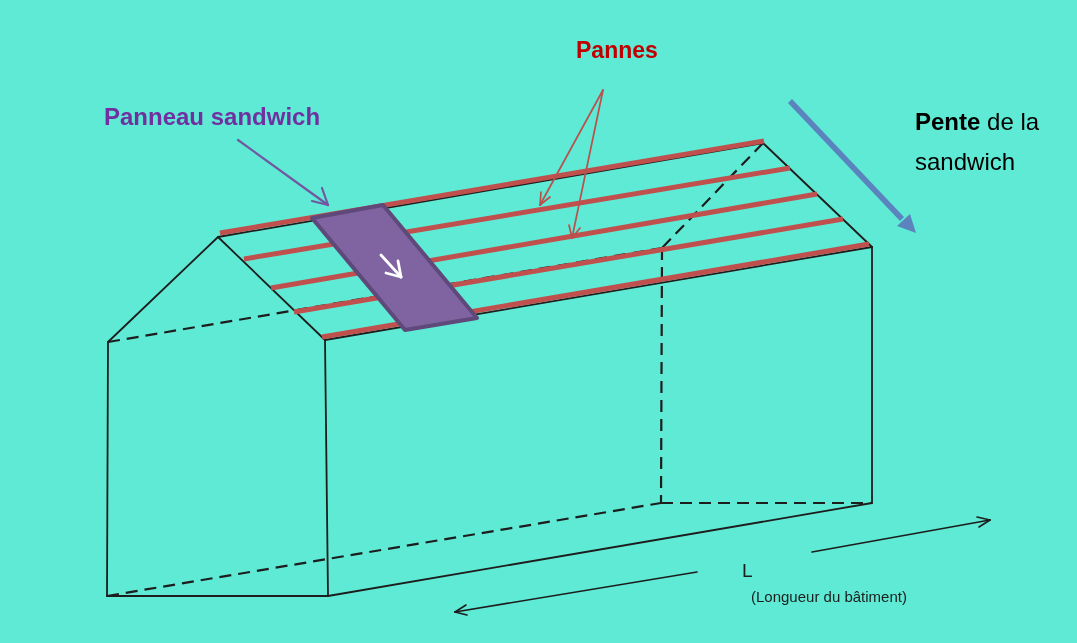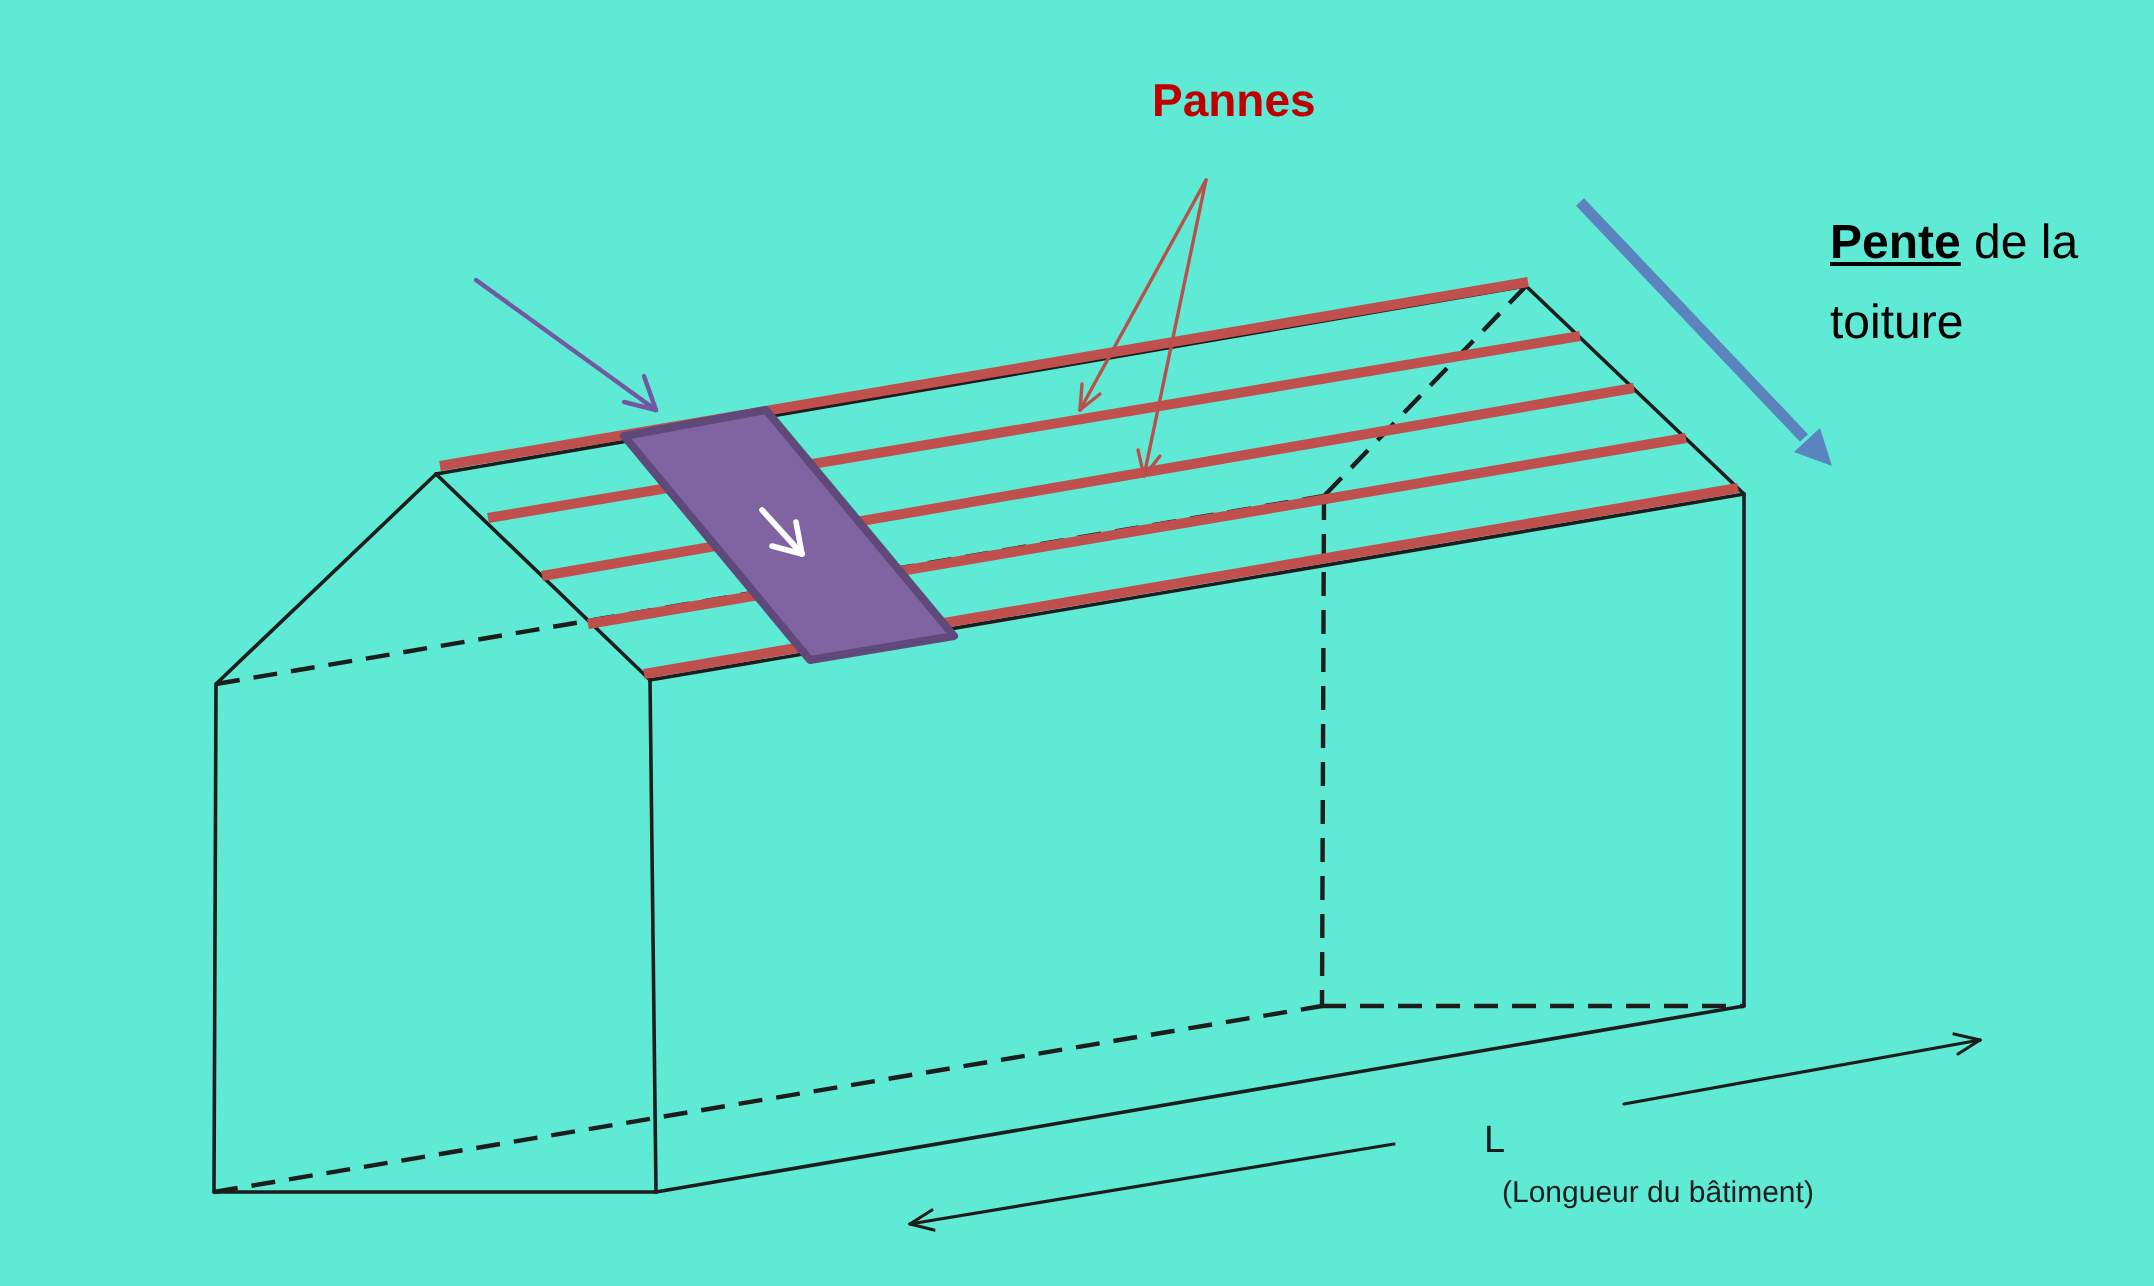--- a/index.html
+++ b/index.html
@@ -27,21 +27,21 @@
   .red-arrow   { stroke: var(--c-red_arrow, #BA504C); stroke-width: 1.7; fill: none; stroke-linecap: round; }
   .blue-arrow  { stroke: var(--c-blue_arrow, #5B83BE); stroke-width: 5.5; fill: none; stroke-linecap: butt; }
   .blue-head   { fill: var(--c-blue_arrow, #5B83BE); stroke: none; }
   .dim         { stroke: var(--c-line, #1d1d1d); stroke-width: 1.6; fill: none; stroke-linecap: round; }
 
   
   .lbl { position: absolute; white-space: nowrap; }
   .lbl-pannes  { left: 576px; top: 37px;  font-size: 23px; font-weight: bold; color: var(--c-pannes_text, #C00000); }
   .lbl-panneau { left: 104px; top: 103px; font-size: 24px; font-weight: bold; color: var(--c-panneau_text, #7030A0); }
   .lbl-pente   { left: 915px; top: 102px; font-size: 24px; line-height: 40px; color: var(--c-pente_text, #000000); }
-  .lbl-pente .b { font-weight: bold; text-decoration: underline; }
+  .lbl-pente .b { font-weight: bold; }
   .lbl-dimL    { left: 742px; top: 560px; font-size: 19px; color: #1d1d1d; }
   .lbl-dimCap  { left: 707px; top: 588px; font-size: 15px; color: #1d1d1d; margin-left: 44px; }
 </style>
 </head>
 <body>
 
 <div class="stage">
 
   <svg width="1077" height="643" viewBox="0 0 1077 643">
 
@@ -107,23 +107,24 @@
       <line x1="455" y1="612" x2="467" y2="615"></line>
       <line x1="455" y1="612" x2="466" y2="605"></line>
       <line x1="812" y1="552" x2="990" y2="520"></line>
       <line x1="990" y1="520" x2="977" y2="517"></line>
       <line x1="990" y1="520" x2="979" y2="527"></line>
     </g>
   </svg>
 
   <div class="lbl lbl-pannes">Pannes</div>
 
+  <div class="lbl lbl-panneau">Panneau sandwich</div>
 
   <div class="lbl lbl-pente">
     <span class="b">Pente</span>
     <span>de la</span><br>
-    <span>toiture</span>
+    <span>sandwich</span>
   </div>
 
   <div class="lbl lbl-dimL">L</div>
 
   <div class="lbl lbl-dimCap">(Longueur du bâtiment)</div>
 </div>
 
 </body></html>

